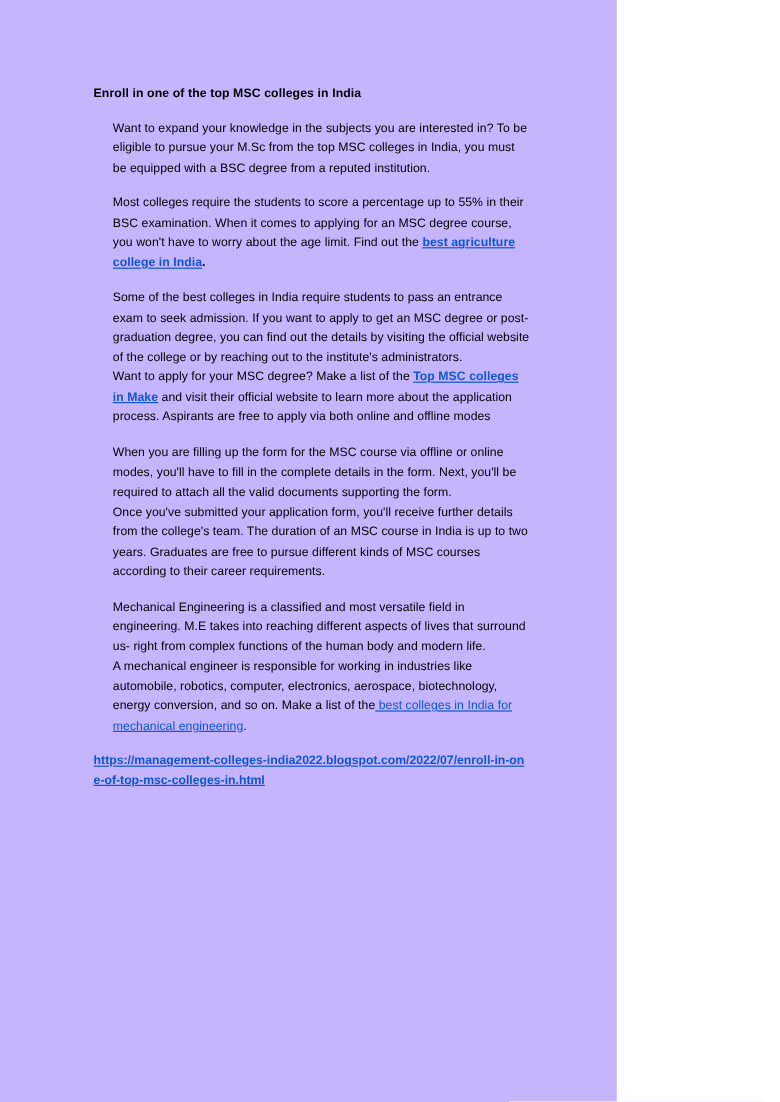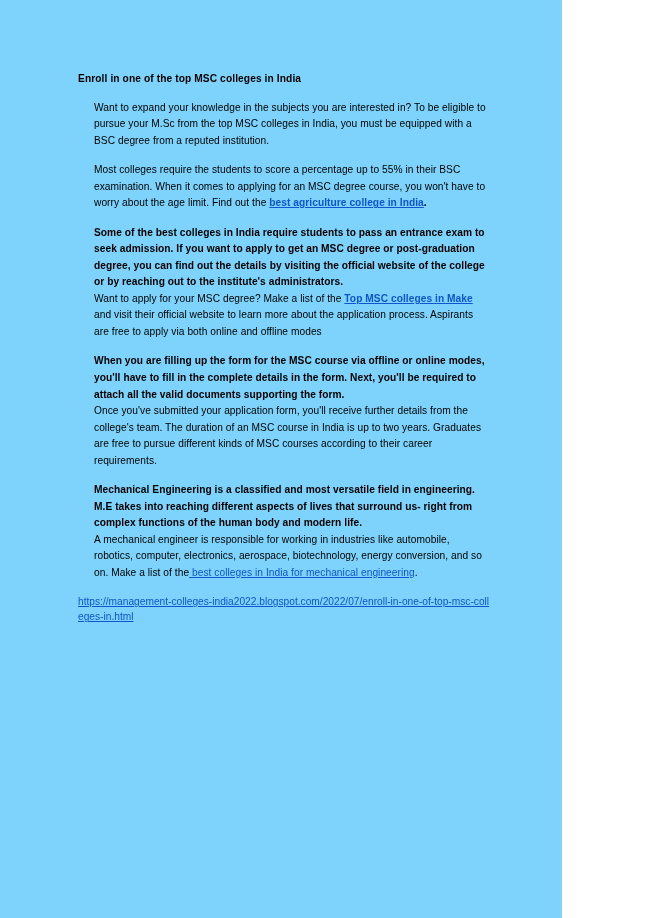--- a/index.html
+++ b/index.html
@@ -9,43 +9,42 @@
   }
   body {
     width: 650px;
     height: 918px;
     font-family: "Liberation Sans", sans-serif;
     color: #000000;
     overflow: hidden;
   }
   .page {
     position: relative;
-    width: 562px;
+    width: 514px;
     height: 918px;
-    background: #7dd3fc;
+    background: #c4b5fd;
     box-sizing: border-box;
     padding: 72px 72px 0 78px;
   }
   .doc-title {
     font-size: 10.2px;
     font-weight: bold;
     line-height: 1.35;
     margin: 0 0 14px 0;
     letter-spacing: 0.1px;
   }
   .para {
     font-size: 10.2px;
     line-height: 1.62;
     margin: 0 0 13px 16px;
     text-align: left;
     letter-spacing: 0.05px;
   }
   .para.tight {
     margin-bottom: 0;
-    font-weight: bold;
   }
   .link {
     color: #1155cc;
     text-decoration: underline;
     font-weight: bold;
   }
   .link-plain {
     color: #1155cc;
     text-decoration: underline;
     font-weight: normal;
@@ -60,20 +59,21 @@
     margin: 0 0 2px 0;
   }
   .url {
     font-size: 10.2px;
     line-height: 1.5;
     color: #1155cc;
     text-decoration: underline;
     word-break: break-all;
     display: block;
     max-width: 480px;
+    font-weight: bold;
   }
 </style>
 </head>
 <body>
 
 <div class="page">
 
   <h1 class="doc-title">Enroll in one of the top MSC colleges in India</h1>
 
   <p class="para">

